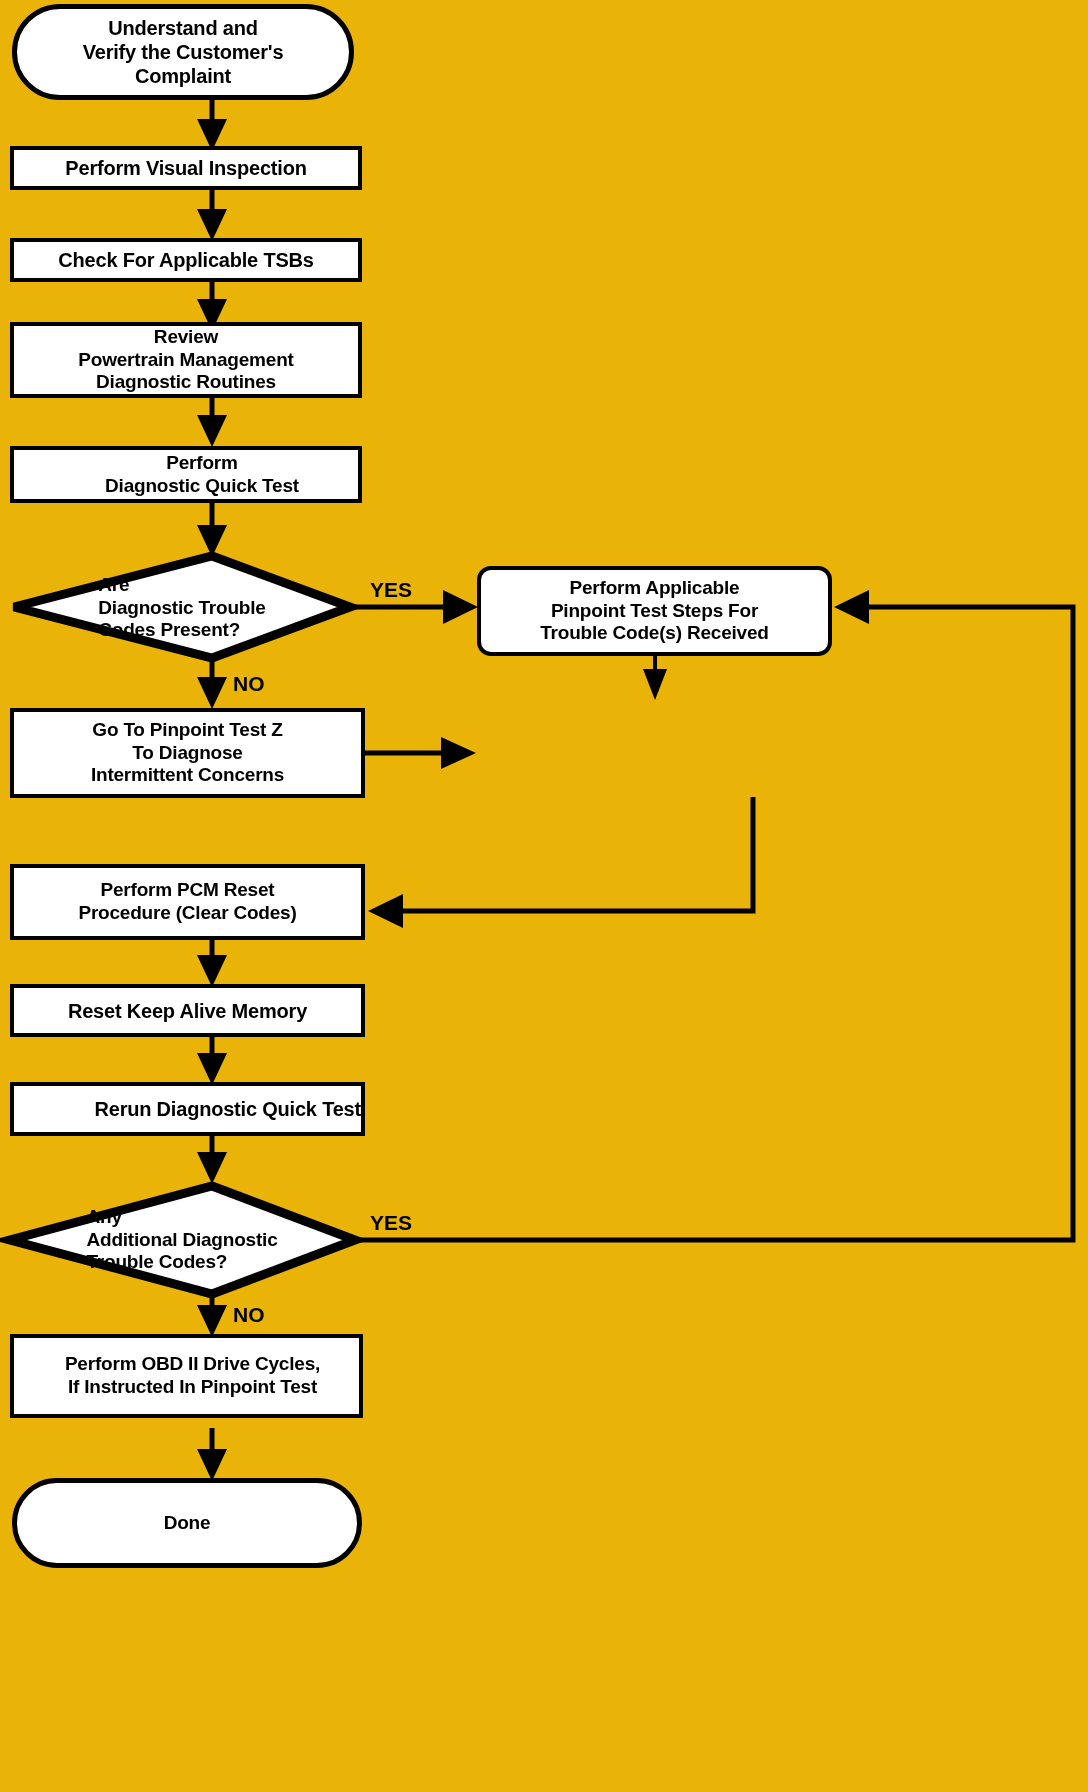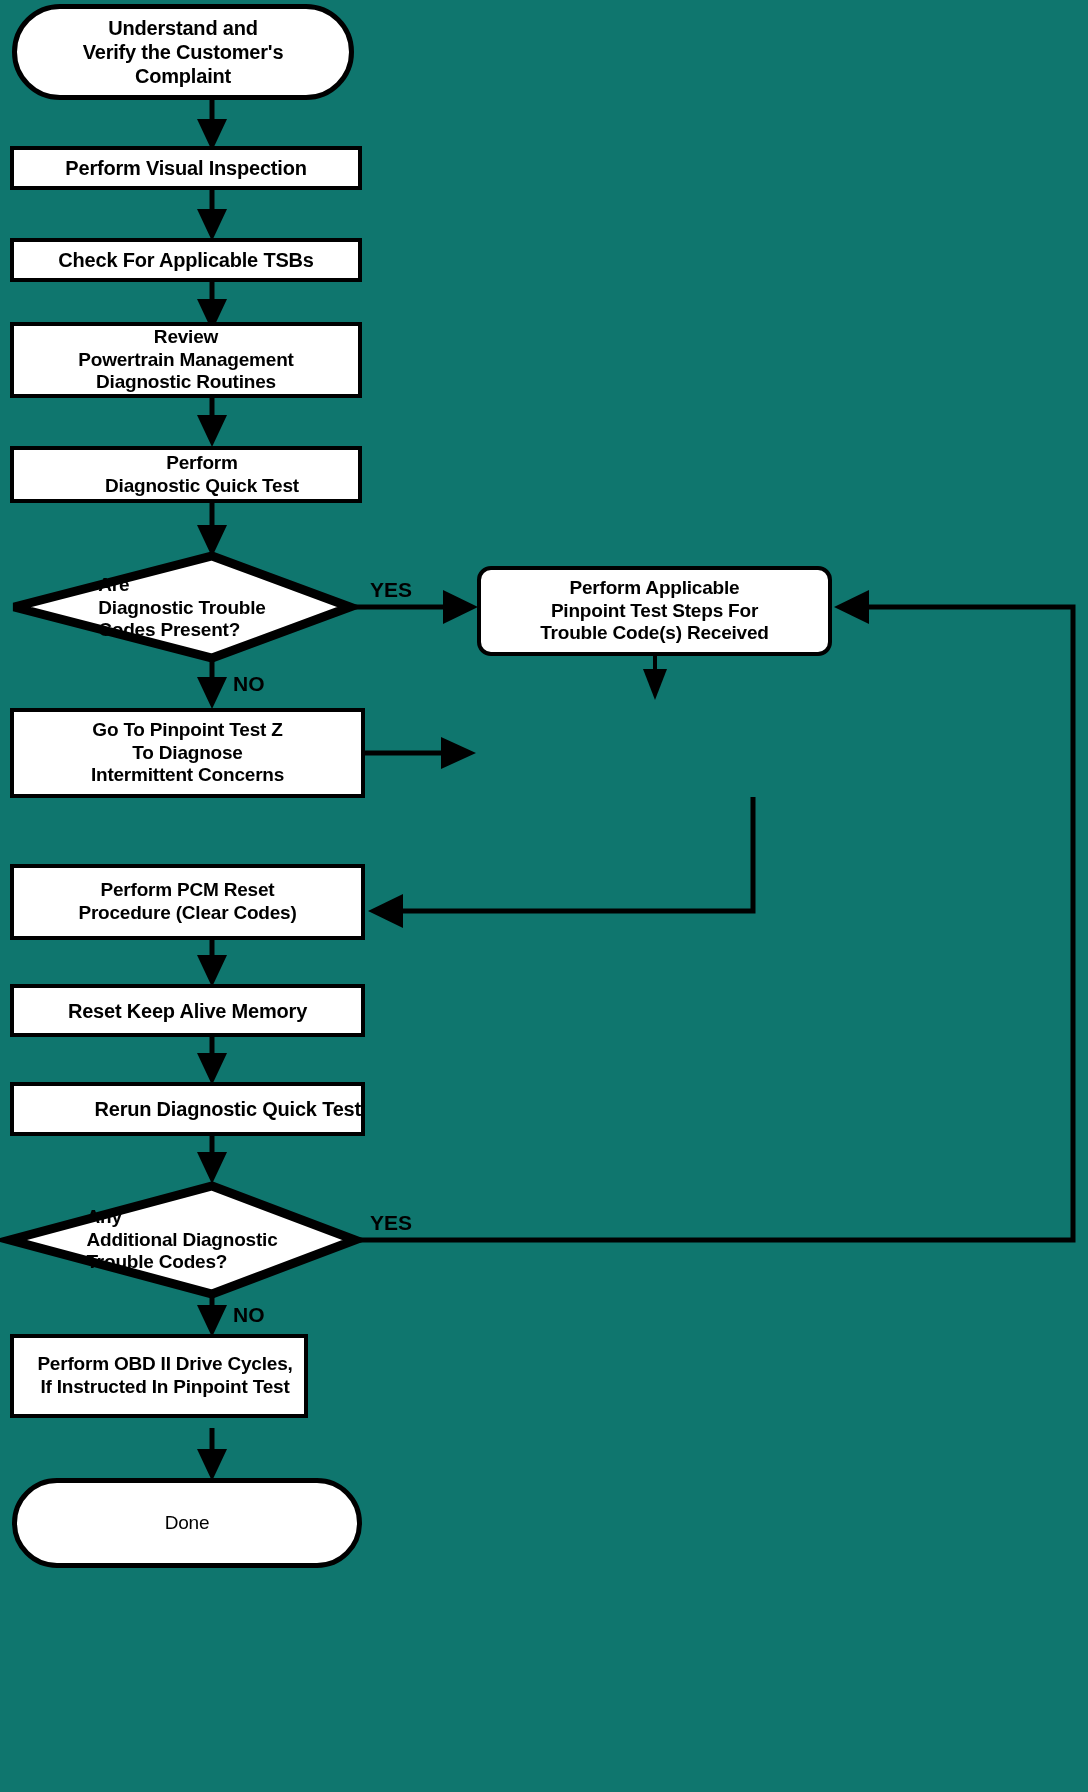--- a/index.html
+++ b/index.html
@@ -8,21 +8,21 @@
     padding: 0;
     background: #ffffff;
   }
   body {
     font-family: "Liberation Sans", sans-serif;
   }
   #flowchart-root {
     position: relative;
     width: 1088px;
     height: 1792px;
-    background: #0f766e;
+    background: #eab308;
     overflow: hidden;
   }
   #flow-svg {
     position: absolute;
     left: 0;
     top: 0;
     width: 1088px;
     height: 1792px;
   }
   
@@ -44,21 +44,21 @@
   }
   .node-process {
     border: 4px solid #000000;
     font-weight: bold;
   }
   .node-terminator {
     border: 5px solid #000000;
     border-radius: 999px;
   }
   .node-terminator.start .node-text { font-weight: bold; }
-  .node-terminator.end .node-text { font-weight: normal; }
+  .node-terminator.end .node-text { font-weight: bold; }
 
   
   .node-decision {
     background: transparent;
     border: none;
   }
   .node-decision .diamond-label {
     position: relative;
     z-index: 2;
     font-weight: bold;
@@ -230,21 +230,21 @@
   <div class="node node-process" style="left:10px; top:1082px; width:355px; height:54px; font-size:20px;justify-content:flex-end;">
     <span class="node-text">Rerun Diagnostic Quick Test</span>
   </div>
 
   <div class="node node-decision" style="left:14px; top:1186px; width:336px; height:108px; font-size:19px;">
     <span class="diamond-label">Any
 Additional Diagnostic
 Trouble Codes?</span>
   </div>
 
-  <div class="node node-process" style="left:10px; top:1334px; width:298px; height:84px; font-size:19px;padding-left:12px;">
+  <div class="node node-process" style="left:10px; top:1334px; width:353px; height:84px; font-size:19px;padding-left:12px;">
     <span class="node-text">Perform OBD II Drive Cycles,
 If Instructed In Pinpoint Test</span>
   </div>
 
   <div class="node node-terminator end" style="left:12px; top:1478px; width:350px; height:90px; font-size:19px;">
     <span class="node-text">Done</span>
   </div>
 
   <div class="edge-label" style="left:370px; top:578px; font-size:21px;">YES</div>
   <div class="edge-label" style="left:233px; top:672px; font-size:21px;">NO</div>

